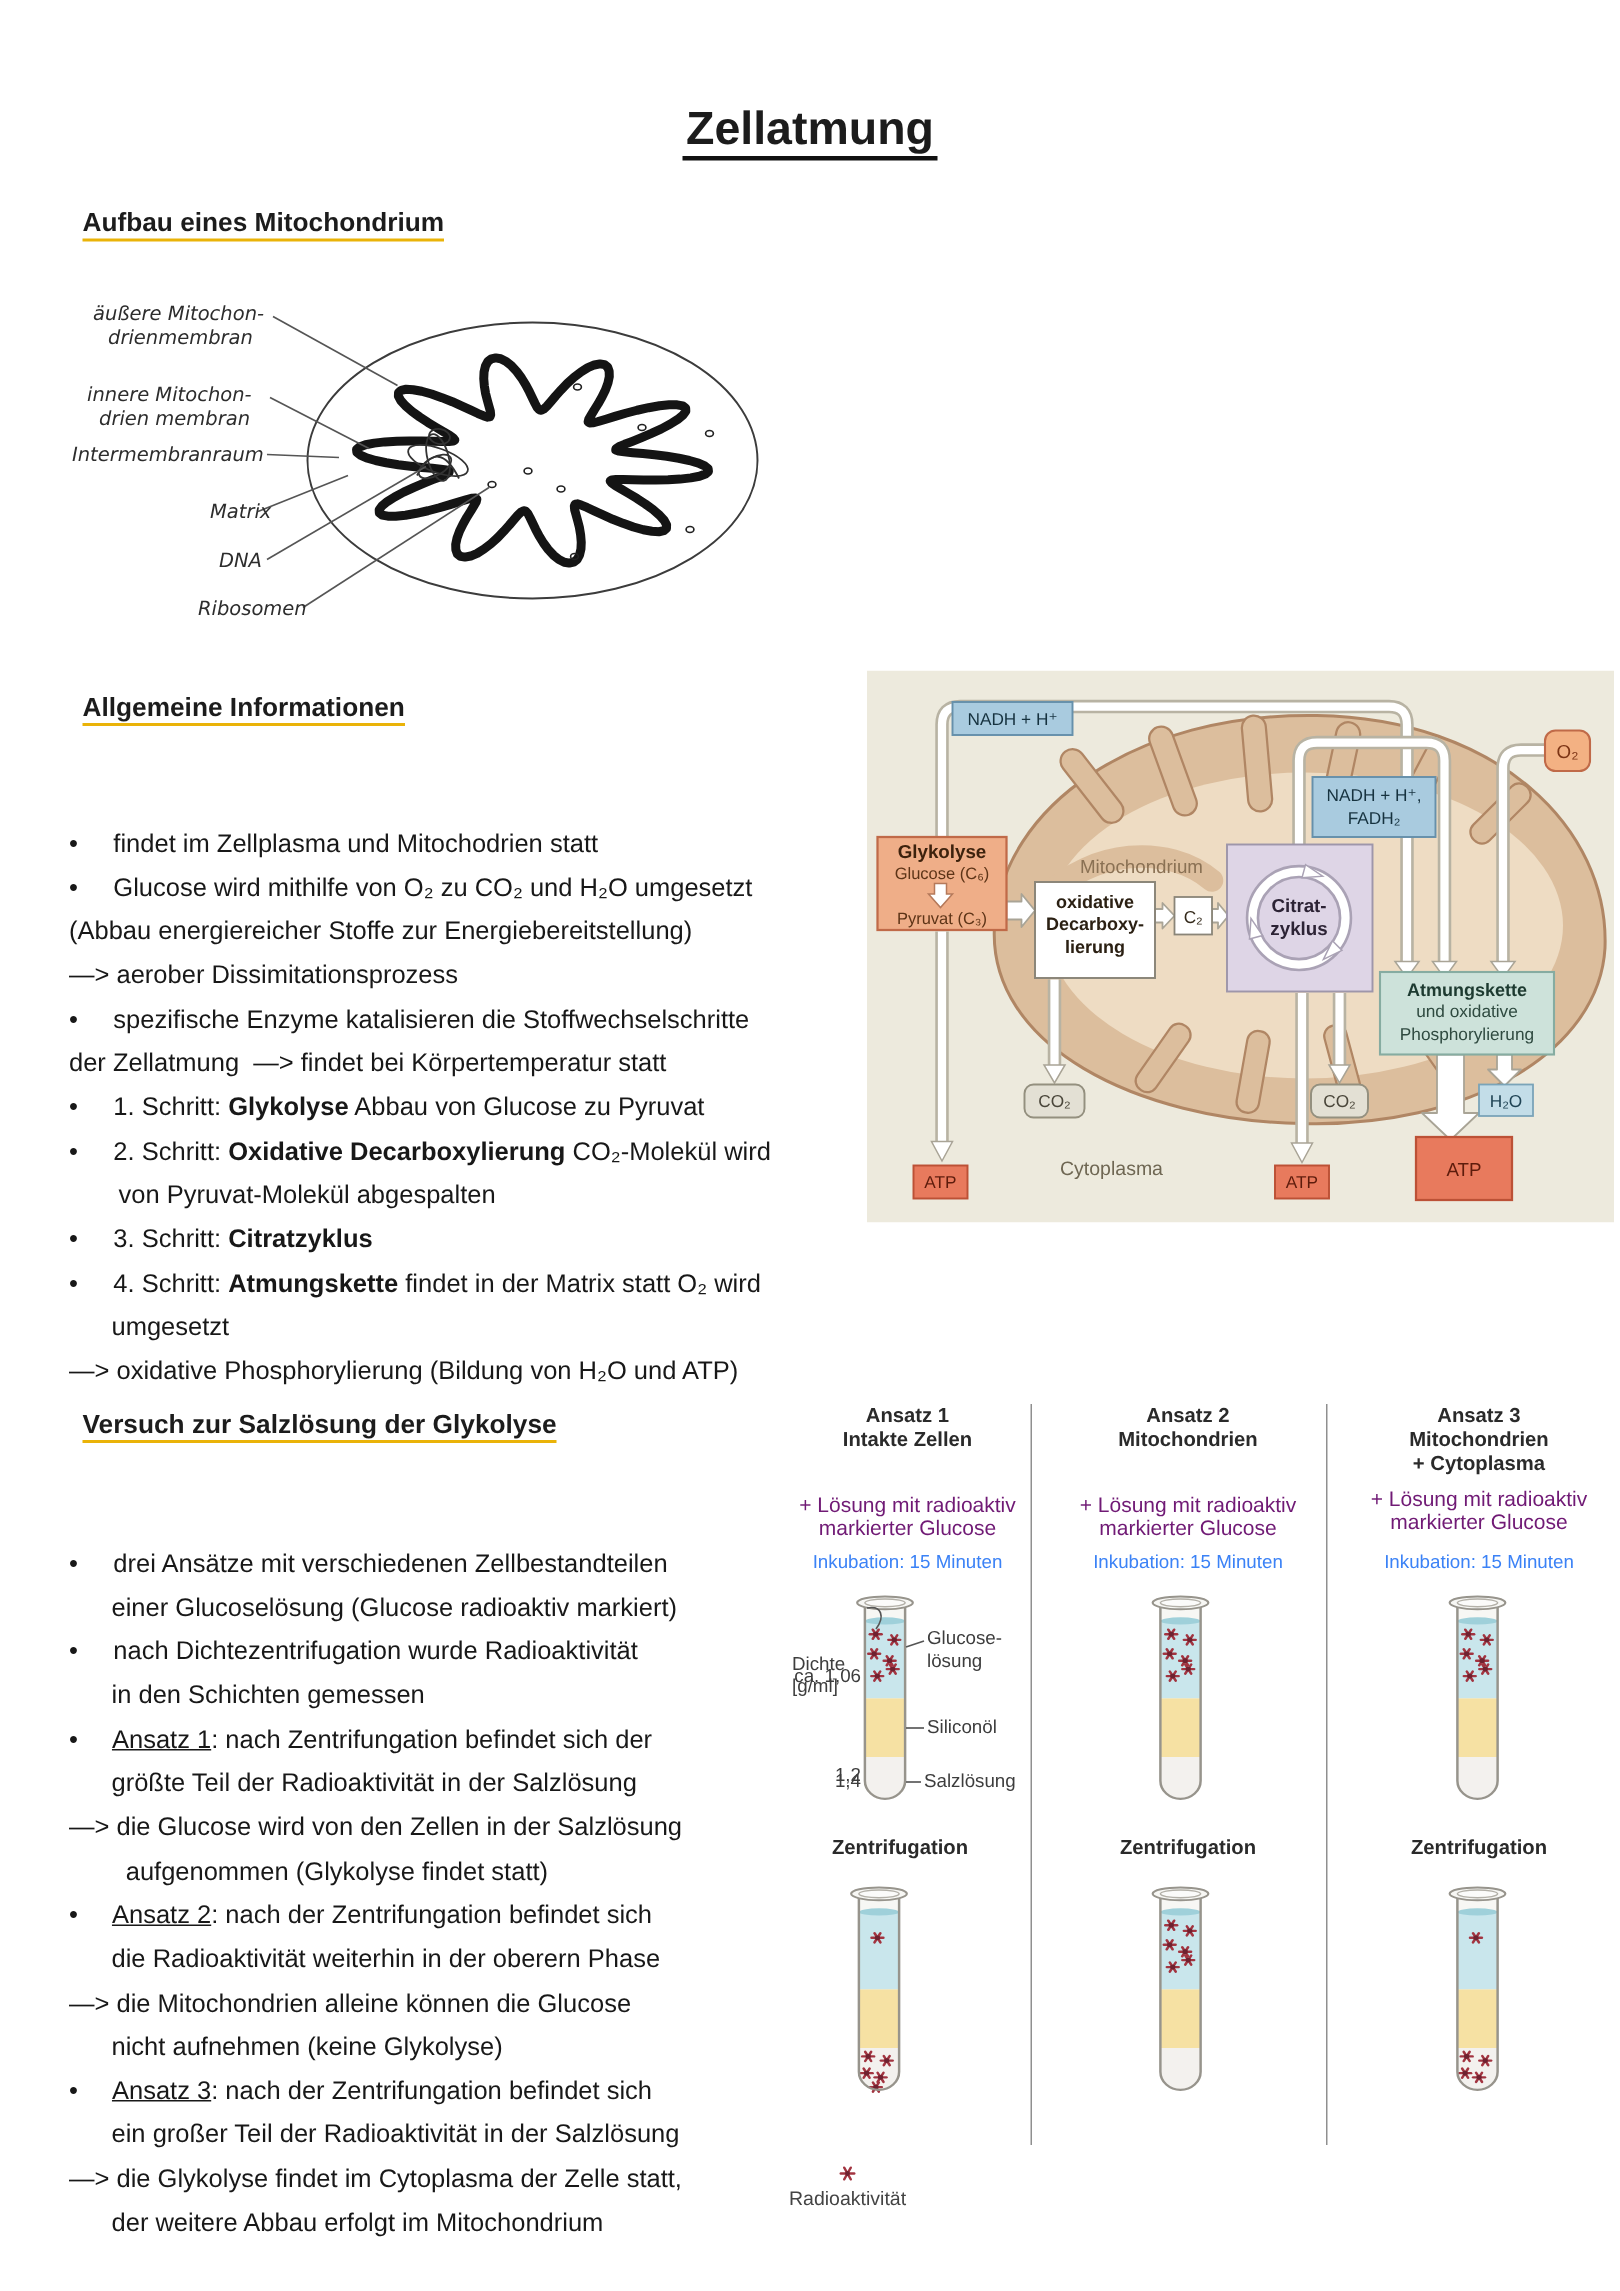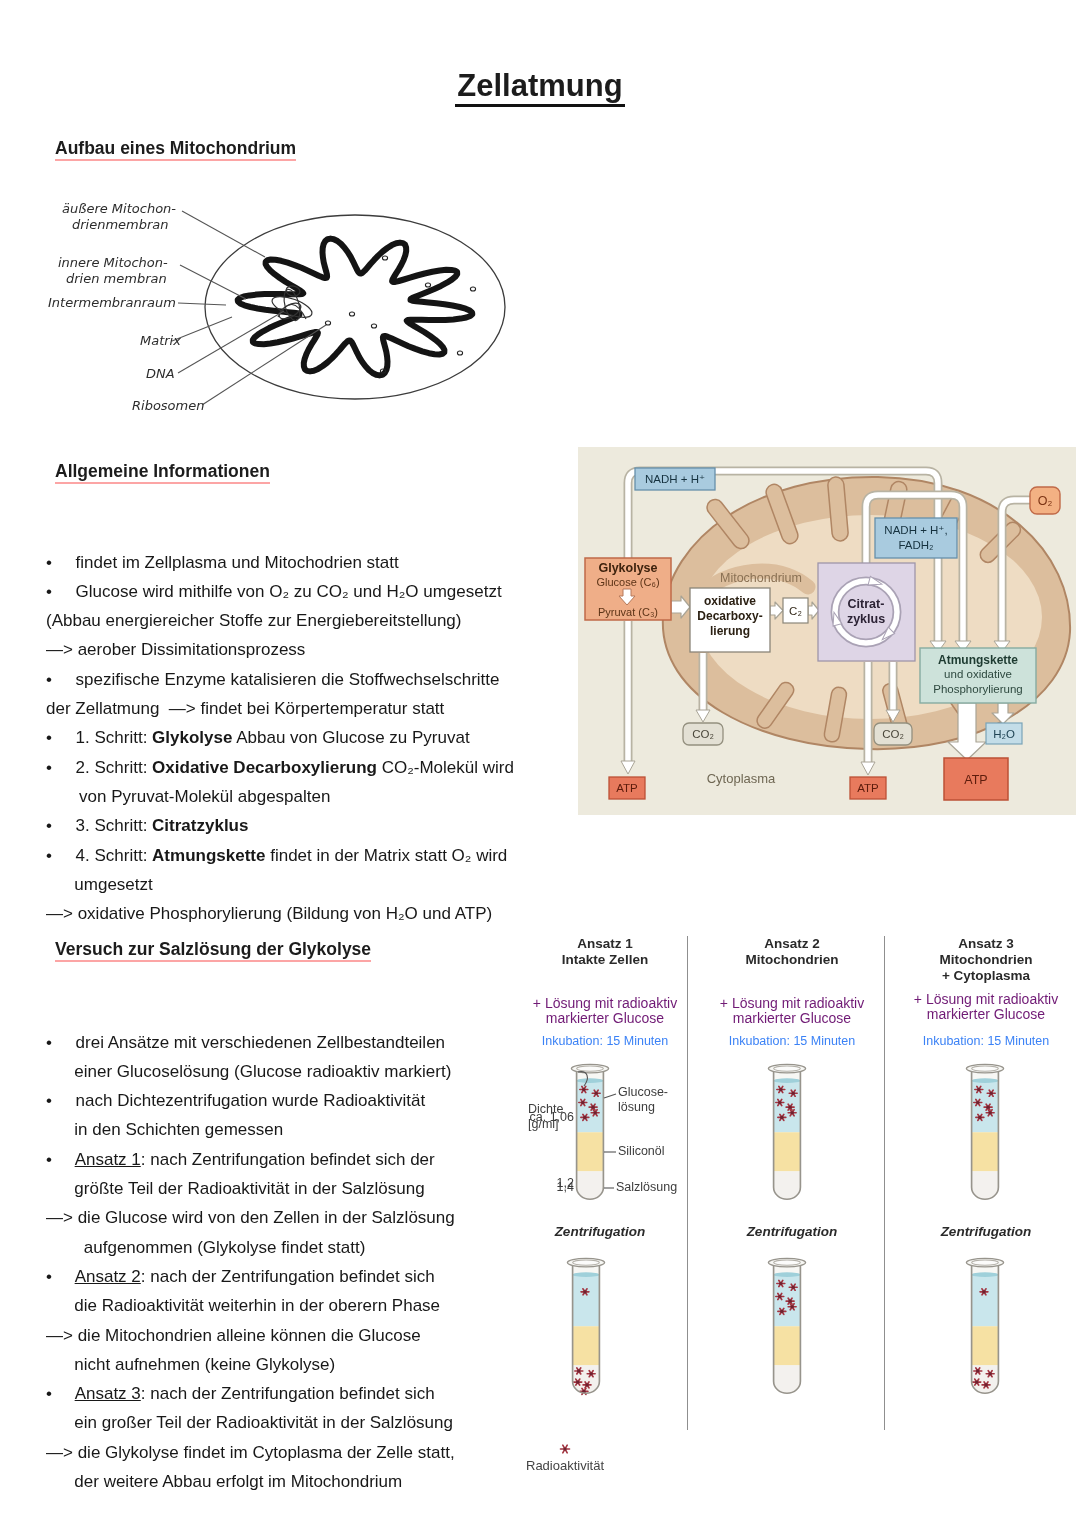--- a/index.html
+++ b/index.html
@@ -1,39 +1,39 @@
 <!DOCTYPE html>
 <html><head>
 <meta charset="utf-8">
 <style>
   html,body{margin:0;padding:0;background:#e9e9e9;}
   .page{position:relative;width:1080px;height:1527px;background:#ffffff;
         font-family:"Liberation Sans","DejaVu Sans",sans-serif;color:#1c1c1c;overflow:hidden;}
   .title-wrap{position:absolute;left:0;right:0;top:68px;text-align:center;}
   .title-wrap span{font-size:31px;font-weight:bold;border-bottom:3px solid #111;padding:0 2px 1px 2px;}
   .heading{position:absolute;font-size:17.5px;font-weight:bold;}
-  .heading span{border-bottom:2px solid #fca5a5;padding-bottom:1px;}
+  .heading span{border-bottom:2px solid #eab308;padding-bottom:1px;}
   .textblock{position:absolute;width:540px;font-size:17px;line-height:29.3px;
              white-space:pre-wrap;color:#181818;}
   .textblock .line{min-height:29.3px;}
   .mito-svg{position:absolute;left:40px;top:195px;}
   .mito-svg text{font-family:"DejaVu Sans",sans-serif;font-style:italic;font-size:13px;fill:#2d2d2d;}
   .meta-svg{position:absolute;left:578px;top:447px;}
   .meta-svg text{font-family:"Liberation Sans","DejaVu Sans",sans-serif;}
   .pipe-o{fill:none;stroke:#b8b3a3;stroke-width:9;stroke-linejoin:round;}
   .pipe-i{fill:none;stroke:#ffffff;stroke-width:5.5;stroke-linejoin:round;}
   .ah{fill:#ffffff;stroke:#a9a496;stroke-width:1;}
   .fat{fill:#ffffff;stroke:#a9a496;stroke-width:1.2;stroke-linejoin:round;}
   .exp{position:absolute;left:520px;top:930px;width:558px;height:570px;}
   .exp .divider{position:absolute;top:6px;height:494px;width:0;border-left:1.3px solid #8f8f8f;}
   .col-title{position:absolute;text-align:center;font-size:13.5px;font-weight:bold;
              line-height:16px;color:#2a2a2a;}
   .col-sub{position:absolute;text-align:center;font-size:14px;line-height:15px;color:#701a75;}
   .col-ink{position:absolute;text-align:center;font-size:12.5px;color:#3b82f6;}
-  .zent{position:absolute;text-align:center;font-size:13.5px;font-weight:bold;color:#2a2a2a;font-style:italic;}
+  .zent{position:absolute;text-align:center;font-size:13.5px;font-weight:bold;color:#2a2a2a;}
   .tube{position:absolute;width:66px;height:160px;}
   .ann{position:absolute;font-size:12.5px;line-height:15px;color:#3d3d3d;}
   .ann.num{text-align:right;}
   .legend{position:absolute;left:6px;top:512px;font-size:13px;color:#444;display:flex;align-items:center;gap:2px;flex-direction:column;}
 </style>
 </head>
 <body>
 
 <div class="page">
 

